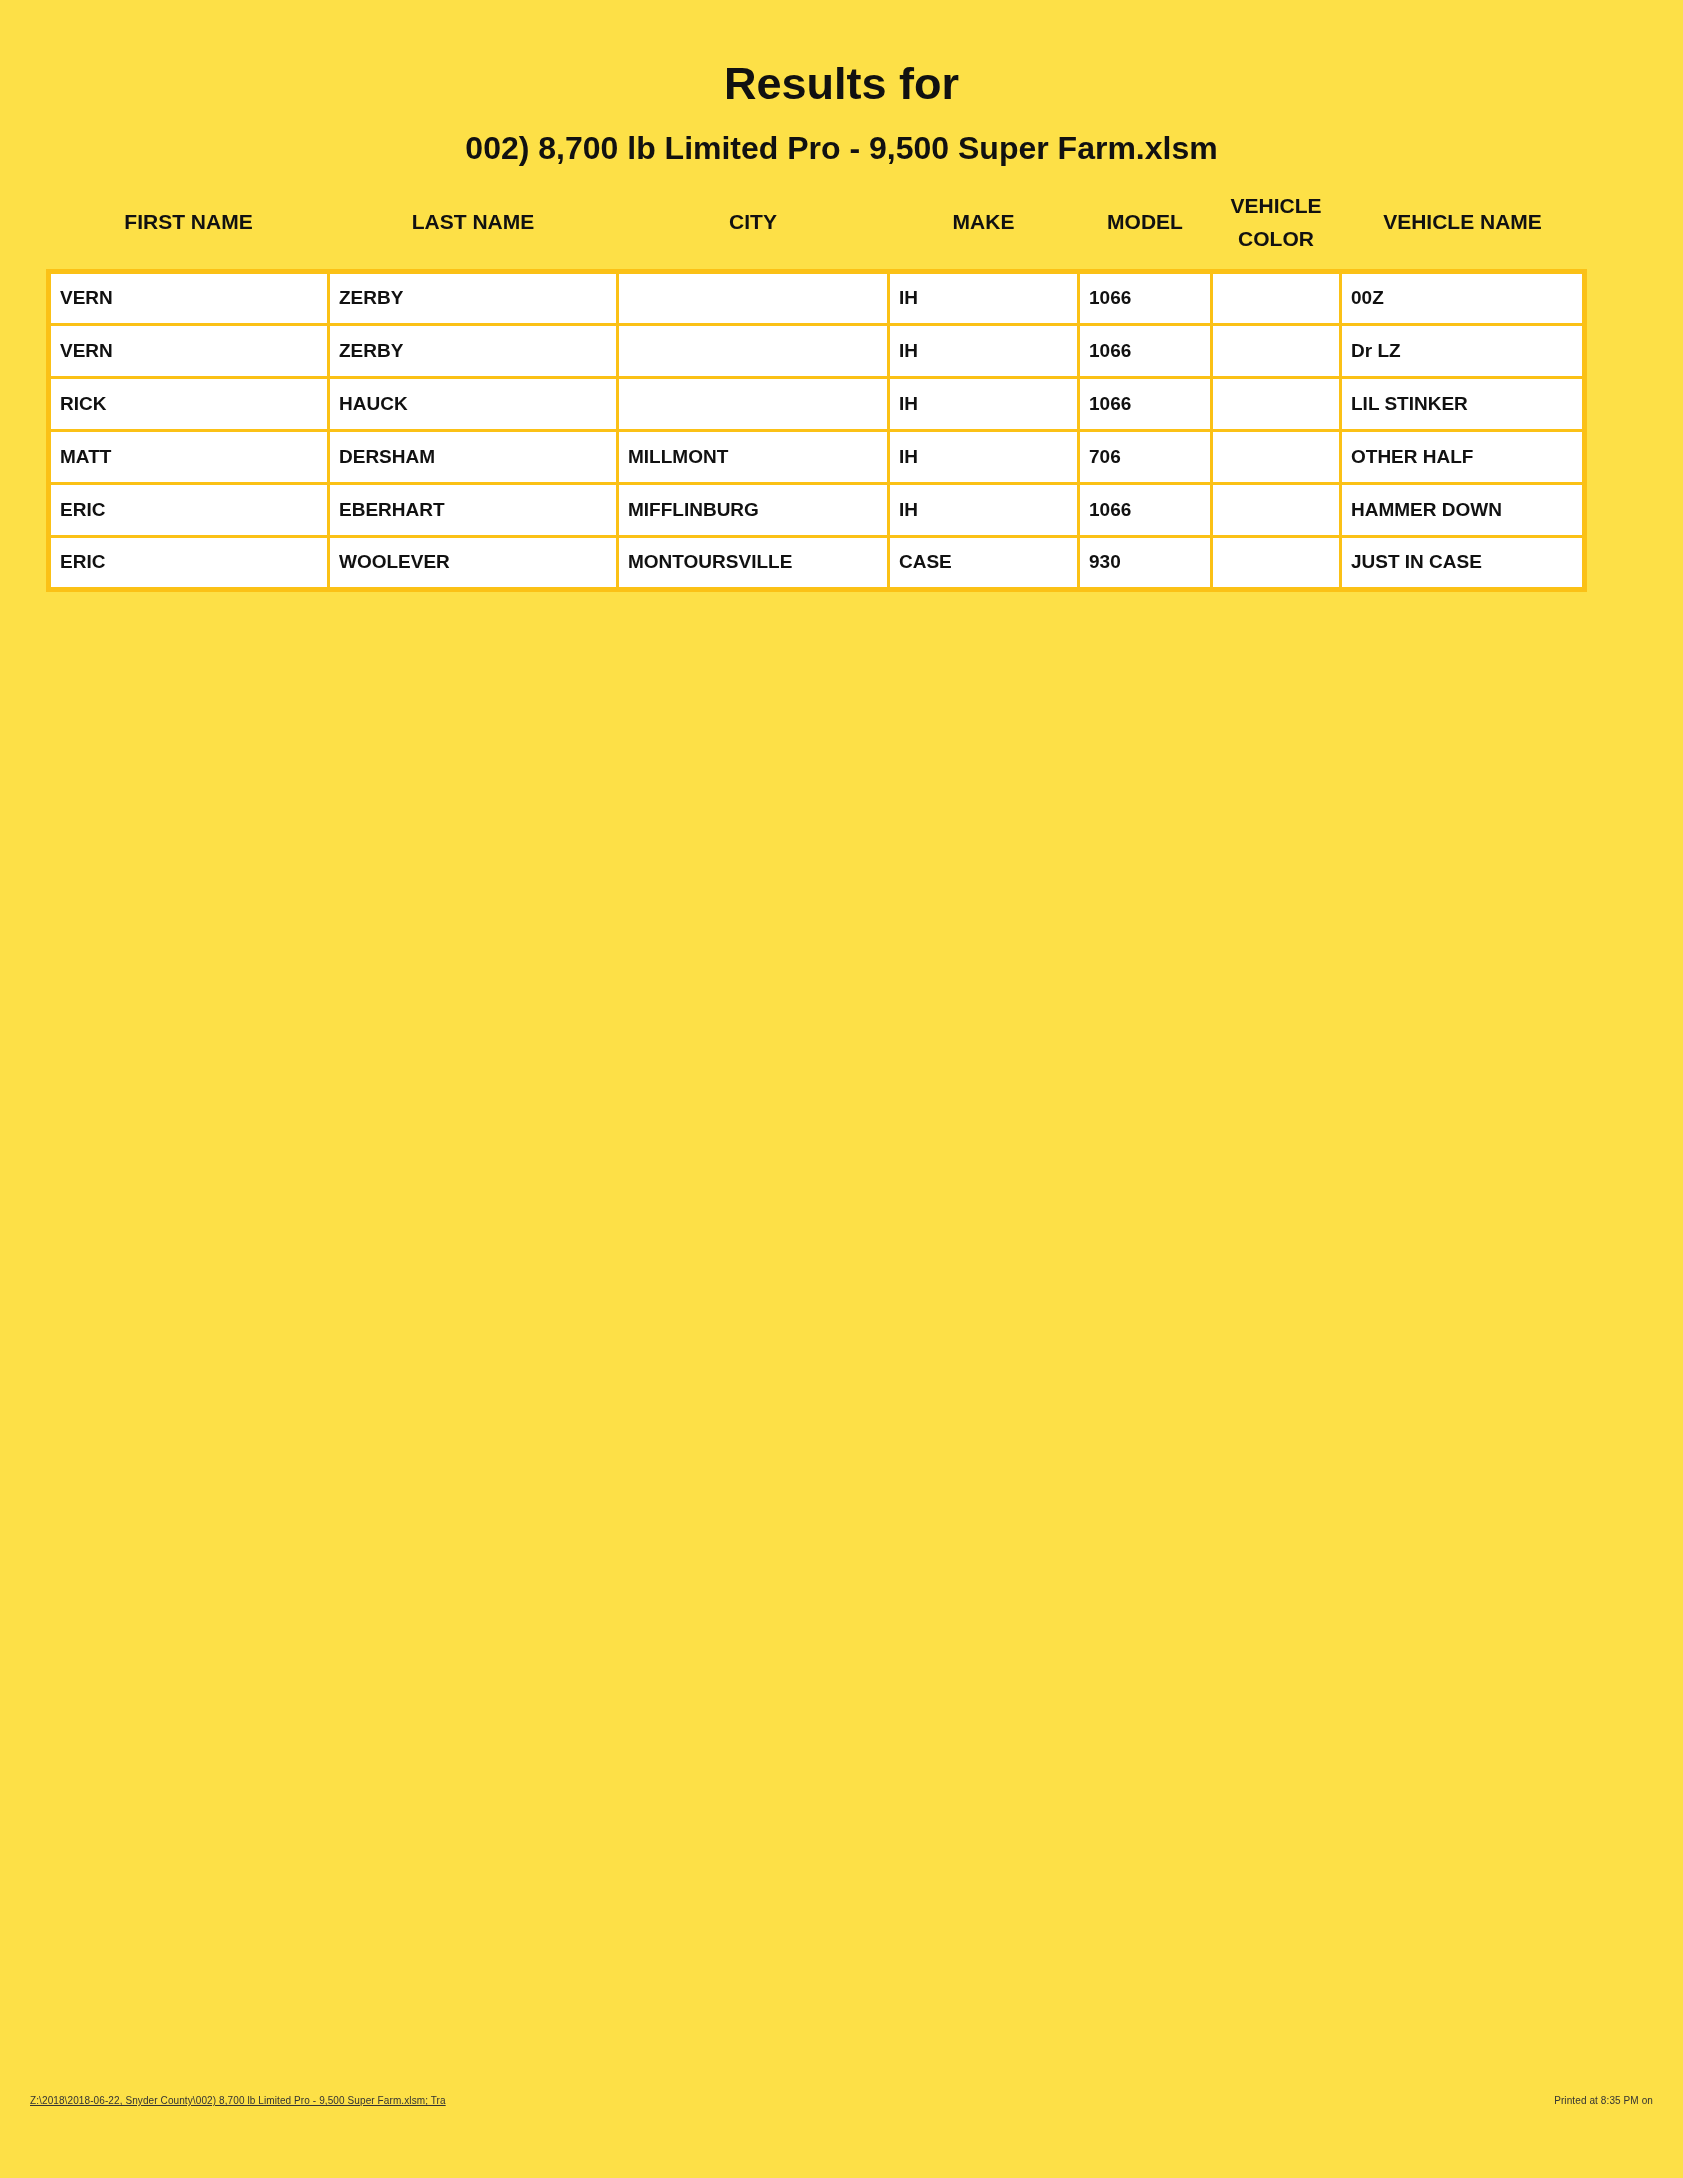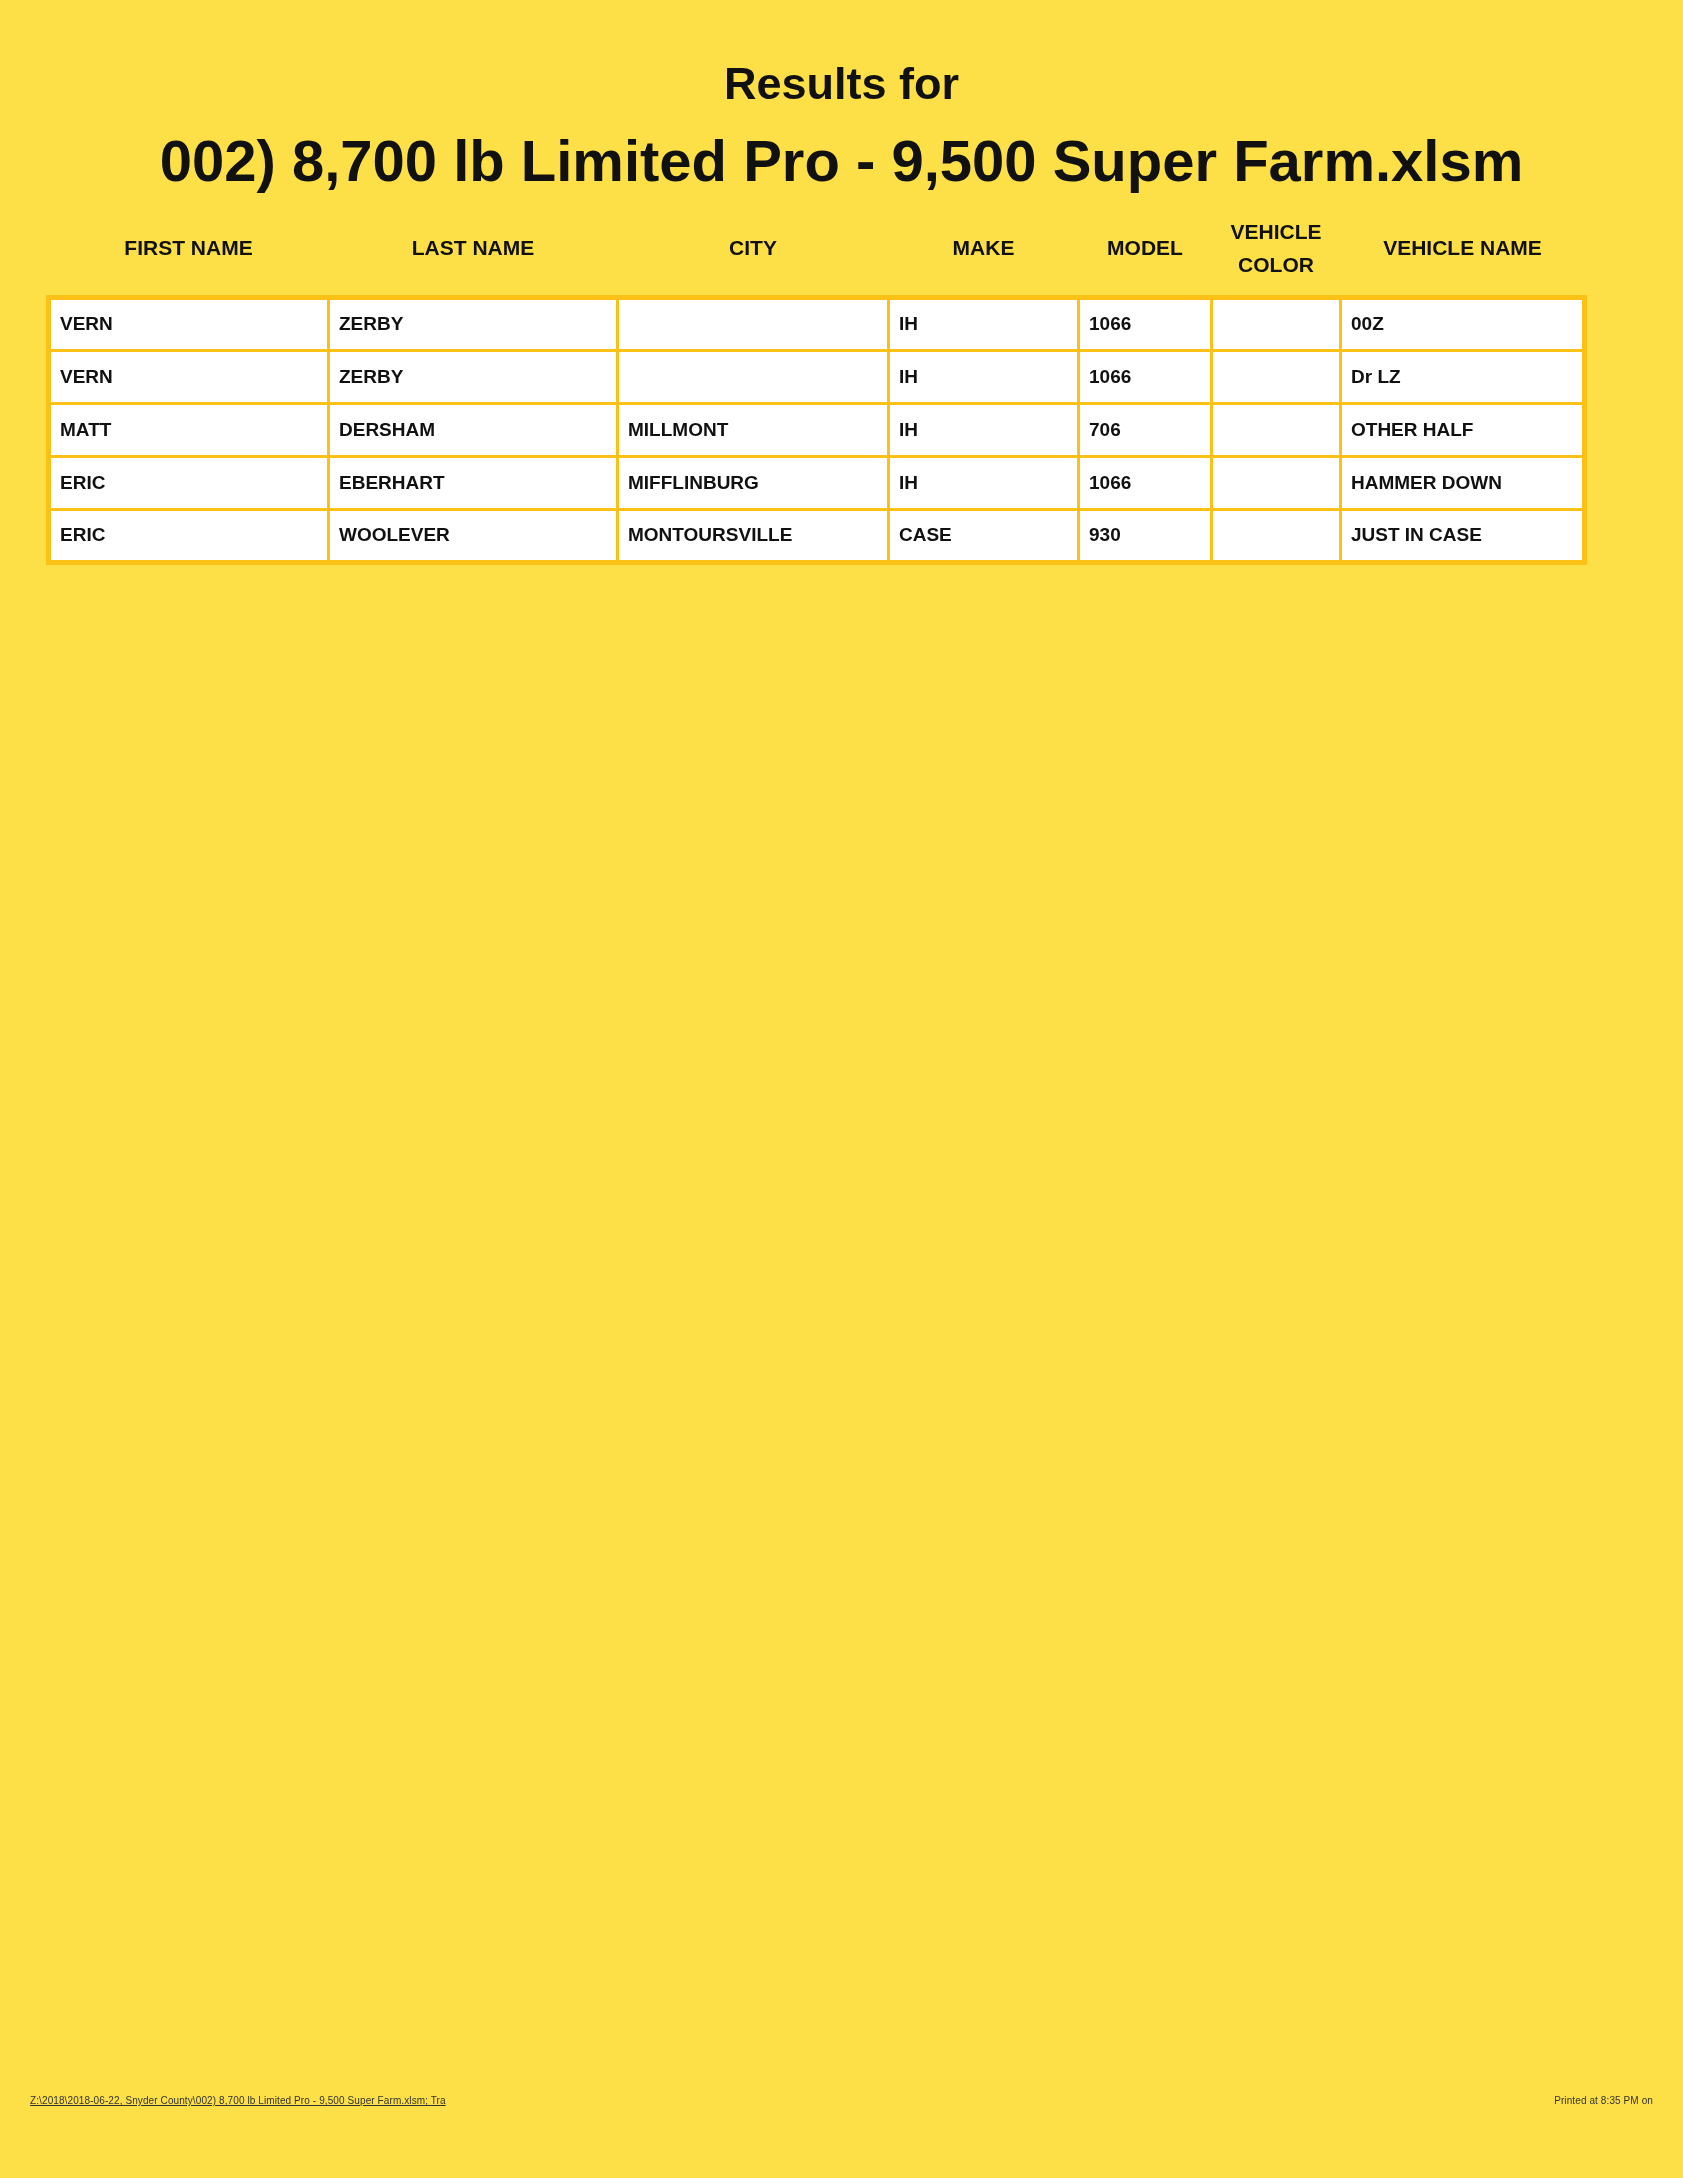--- a/index.html
+++ b/index.html
@@ -16,21 +16,21 @@
     padding-top: 61px;
     text-align: center;
     font-size: 45px;
     font-weight: bold;
     color: #111111;
     line-height: 1.0;
   }
   .title-line2 {
     margin-top: 26px;
     text-align: center;
-    font-size: 58px;
+    font-size: 32px;
     font-weight: bold;
     color: #111111;
     line-height: 1.0;
   }
   table.results-table {
     margin: 16px 0 16px 46px;
     width: 1536px;
     border-collapse: collapse;
     table-layout: fixed;
   }
@@ -124,20 +124,29 @@
         <tr>
           <td>VERN</td>
           <td>ZERBY</td>
           <td></td>
           <td>IH</td>
           <td>1066</td>
           <td></td>
           <td>Dr LZ</td>
         </tr>
         <tr>
+          <td>RICK</td>
+          <td>HAUCK</td>
+          <td></td>
+          <td>IH</td>
+          <td>1066</td>
+          <td></td>
+          <td>LIL STINKER</td>
+        </tr>
+        <tr>
           <td>MATT</td>
           <td>DERSHAM</td>
           <td>MILLMONT</td>
           <td>IH</td>
           <td>706</td>
           <td></td>
           <td>OTHER HALF</td>
         </tr>
         <tr>
           <td>ERIC</td>

